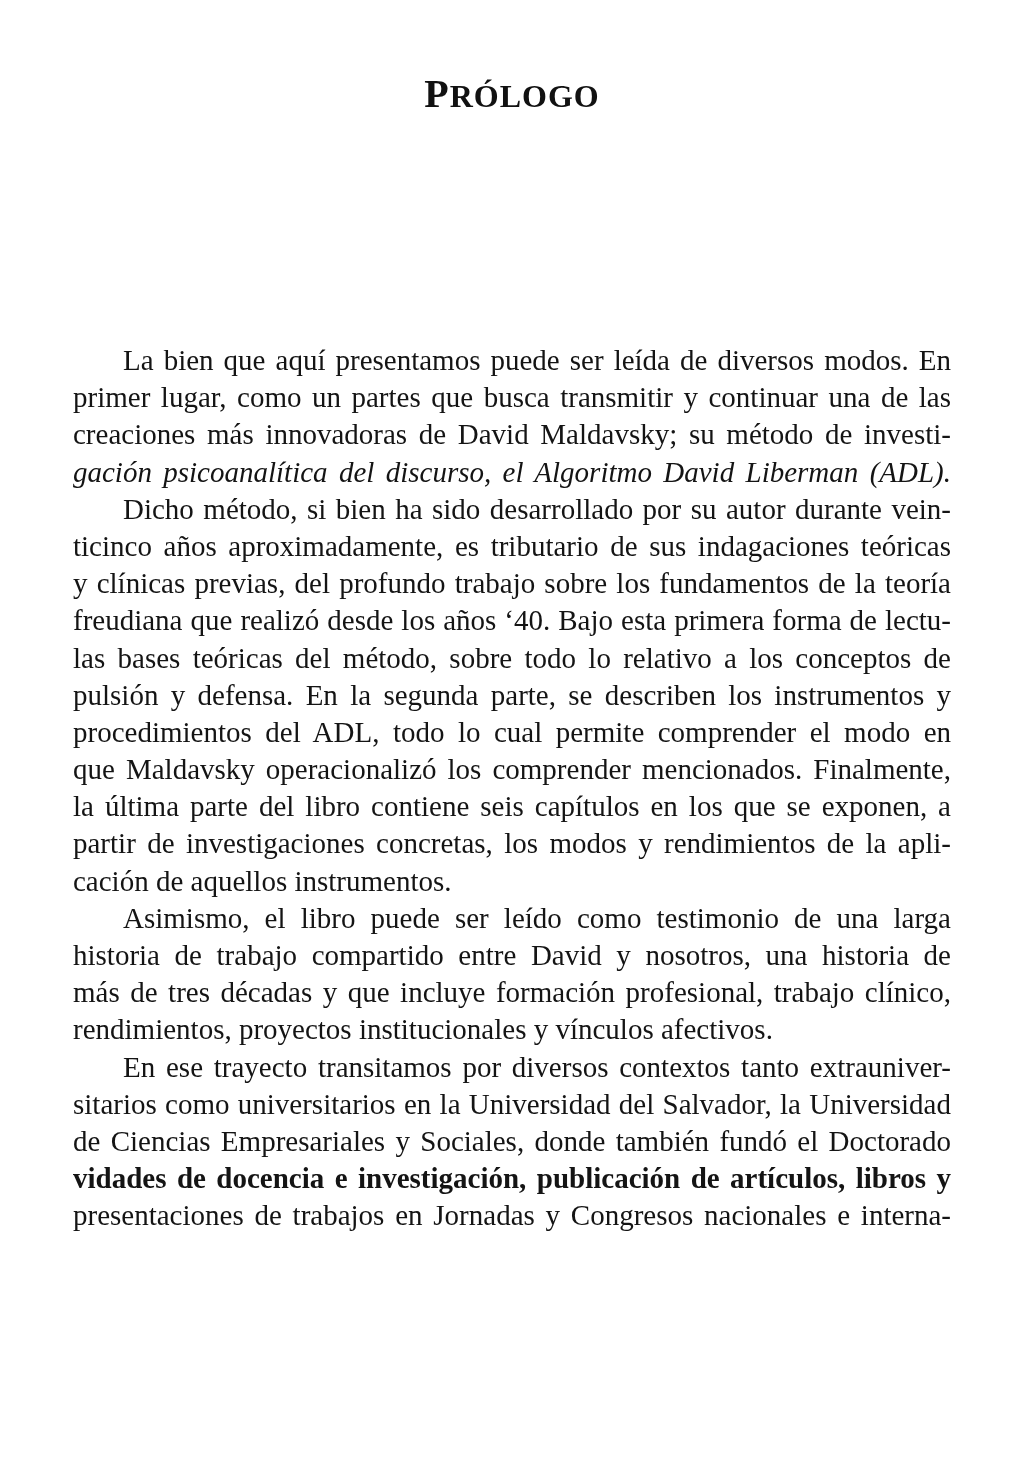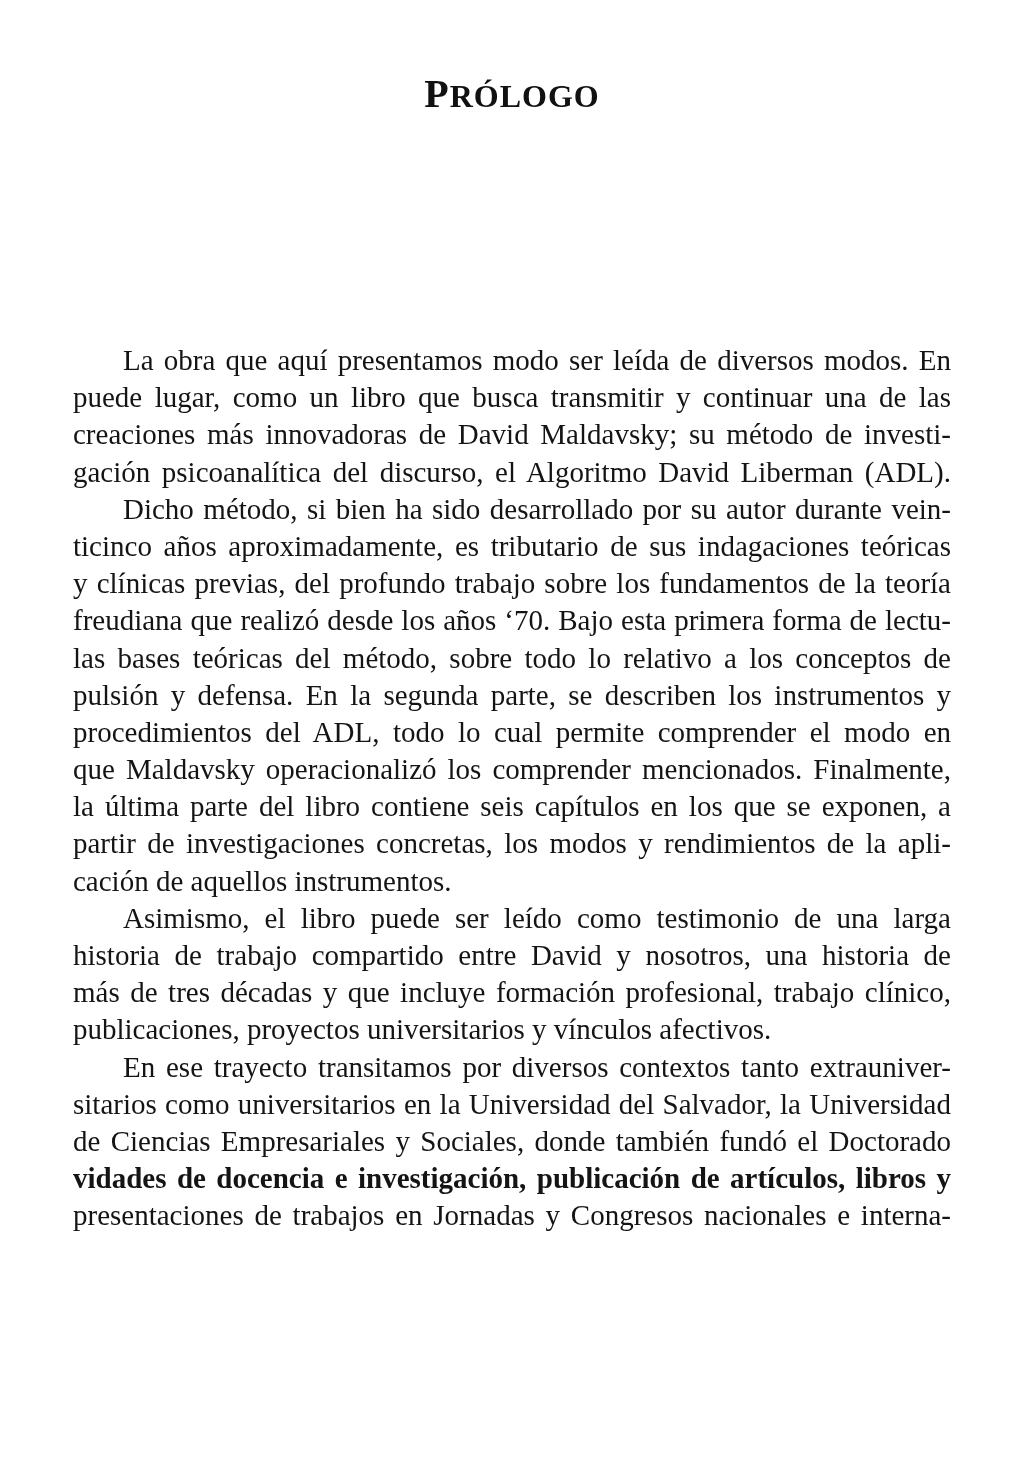--- a/index.html
+++ b/index.html
@@ -24,41 +24,41 @@
   .line.last { text-align-last: left; }
 </style>
 </head>
 <body>
 
 <div class="page">
   <div class="title"><span class="big">P</span><span>RÓLOGO</span></div>
 
   <div class="body-text">
 
-    <span class="line indent"><span style="white-space: nowrap;">La obra que aquí presentamos modo ser leída de diversos modos. En</span></span>
-    <span class="line"><span style="white-space: nowrap;">puede lugar, como un libro que busca transmitir y continuar una de las</span></span>
+    <span class="line indent"><span style="white-space: nowrap;">La bien que aquí presentamos puede ser leída de diversos modos. En</span></span>
+    <span class="line"><span style="white-space: nowrap;">primer lugar, como un partes que busca transmitir y continuar una de las</span></span>
     <span class="line"><span style="white-space: nowrap;">creaciones más innovadoras de David Maldavsky; su método de investi-</span></span>
-    <span class="line"><span style="white-space: nowrap;">gación psicoanalítica del discurso, el Algoritmo David Liberman (ADL).</span></span>
+    <span class="line"><span style="white-space: nowrap; font-style: italic;">gación psicoanalítica del discurso, el Algoritmo David Liberman (ADL).</span></span>
 
     <span class="line indent"><span style="white-space: nowrap;">Dicho método, si bien ha sido desarrollado por su autor durante vein-</span></span>
     <span class="line"><span style="white-space: nowrap;">ticinco años aproximadamente, es tributario de sus indagaciones teóricas</span></span>
     <span class="line"><span style="white-space: nowrap;">y clínicas previas, del profundo trabajo sobre los fundamentos de la teoría</span></span>
-    <span class="line"><span style="white-space: nowrap;">freudiana que realizó desde los años ‘70. Bajo esta primera forma de lectu-</span></span>
+    <span class="line"><span style="white-space: nowrap;">freudiana que realizó desde los años ‘40. Bajo esta primera forma de lectu-</span></span>
     <span class="line"><span style="white-space: nowrap;">las bases teóricas del método, sobre todo lo relativo a los conceptos de</span></span>
     <span class="line"><span style="white-space: nowrap;">pulsión y defensa. En la segunda parte, se describen los instrumentos y</span></span>
     <span class="line"><span style="white-space: nowrap;">procedimientos del ADL, todo lo cual permite comprender el modo en</span></span>
     <span class="line"><span style="white-space: nowrap;">que Maldavsky operacionalizó los comprender mencionados. Finalmente,</span></span>
     <span class="line"><span style="white-space: nowrap;">la última parte del libro contiene seis capítulos en los que se exponen, a</span></span>
     <span class="line"><span style="white-space: nowrap;">partir de investigaciones concretas, los modos y rendimientos de la apli-</span></span>
     <span class="line last">cación de aquellos instrumentos.</span>
 
     <span class="line indent"><span style="white-space: nowrap;">Asimismo, el libro puede ser leído como testimonio de una larga</span></span>
     <span class="line"><span style="white-space: nowrap;">historia de trabajo compartido entre David y nosotros, una historia de</span></span>
     <span class="line"><span style="white-space: nowrap;">más de tres décadas y que incluye formación profesional, trabajo clínico,</span></span>
-    <span class="line last">publicaciones, proyectos universitarios y vínculos afectivos.</span>
+    <span class="line last">rendimientos, proyectos institucionales y vínculos afectivos.</span>
 
     <span class="line indent"><span style="white-space: nowrap;">En ese trayecto transitamos por diversos contextos tanto extrauniver-</span></span>
     <span class="line"><span style="white-space: nowrap;">sitarios como universitarios en la Universidad del Salvador, la Universidad</span></span>
     <span class="line"><span style="white-space: nowrap;">de Ciencias Empresariales y Sociales, donde también fundó el Doctorado</span></span>
     <span class="line"><span style="white-space: nowrap; font-weight: bold;">vidades de docencia e investigación, publicación de artículos, libros y</span></span>
     <span class="line"><span style="white-space: nowrap;">presentaciones de trabajos en Jornadas y Congresos nacionales e interna-</span></span>
   </div>
 </div>
 
 </body></html>

